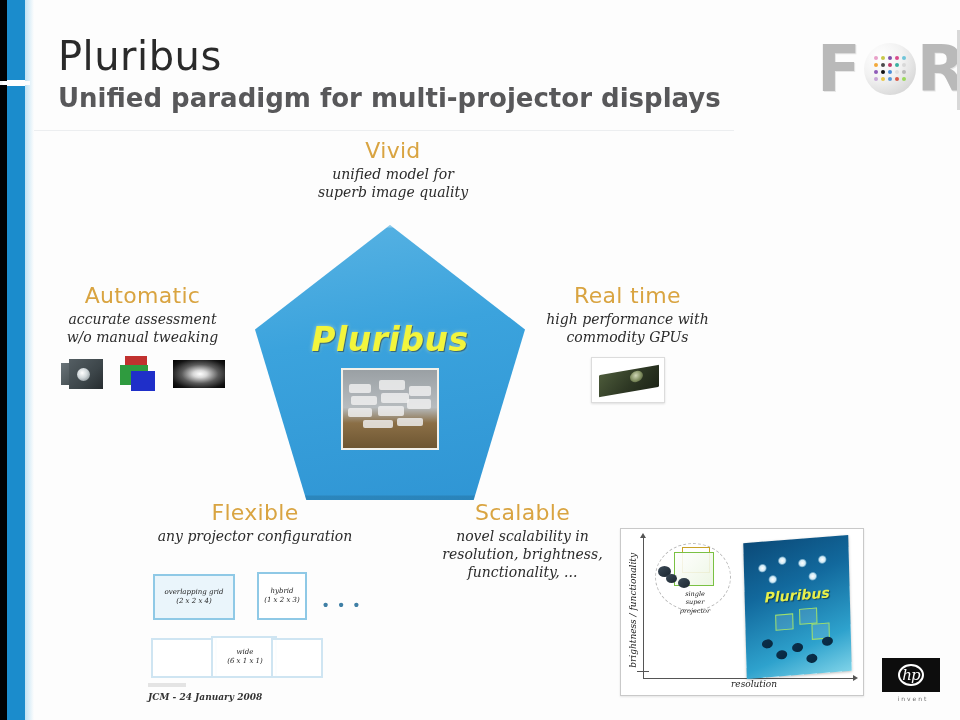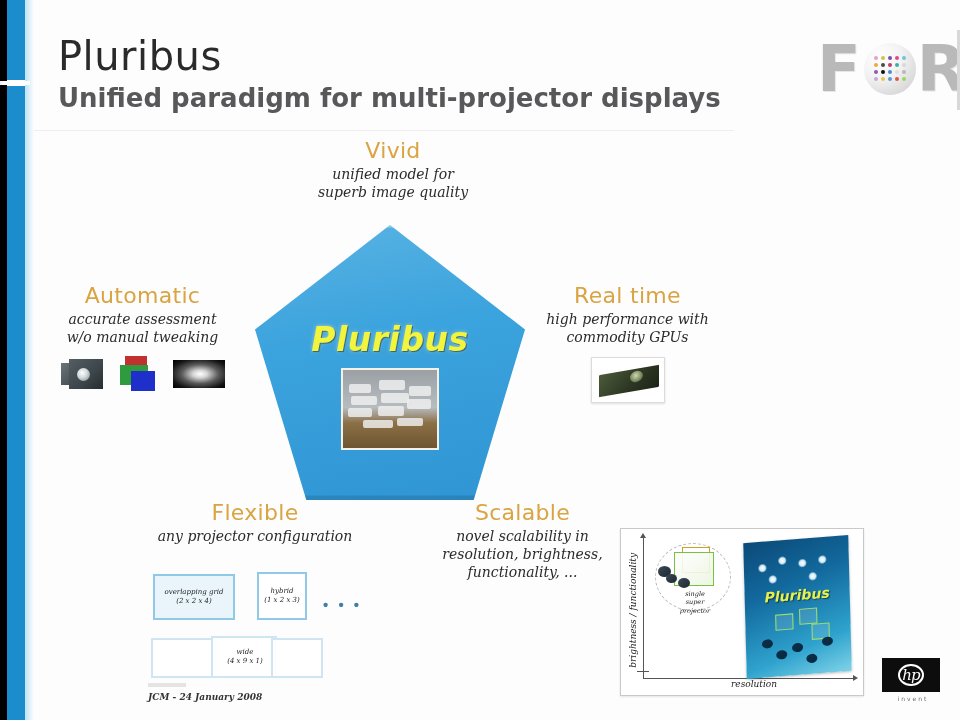--- a/index.html
+++ b/index.html
@@ -487,21 +487,21 @@
 
   <div class="flexdiag">
     <div class="fbox" id="fb1" style="white-space:pre-line">overlapping grid
 (2 x 2 x 4)</div>
     <div class="fbox" id="fb2" style="white-space:pre-line">hybrid
 (1 x 2 x 3)</div>
     <div class="fbox" id="fb3"></div>
     <div class="fbox" id="fb4"></div>
     <div class="fbox" id="fb5"></div>
     <div id="fb-label-wide" style="white-space:pre-line">wide
-(4 x 9 x 1)</div>
+(6 x 1 x 1)</div>
     <div class="fdots">• • •</div>
   </div>
 
   <div class="chartbox">
     <div class="ch-yaxis">
       <span>brightness / functionality</span>
     </div>
     <div class="ch-axis-v"></div>
     <div class="ch-axis-h"></div>
     <div class="ch-arrow-v"></div>

